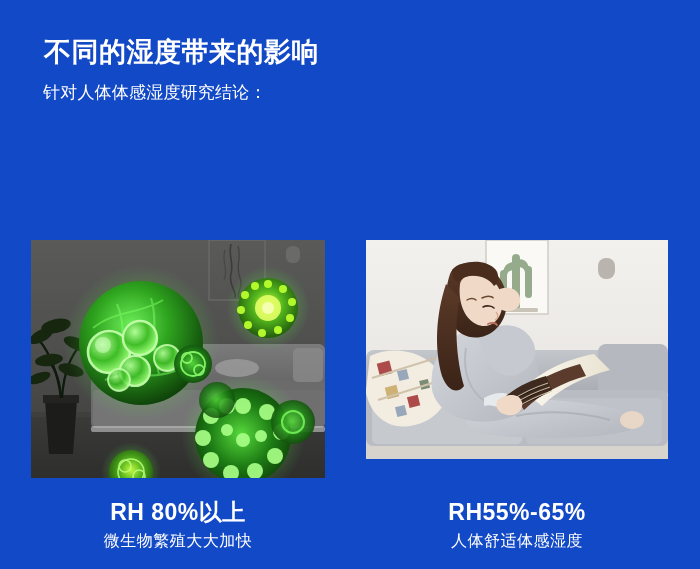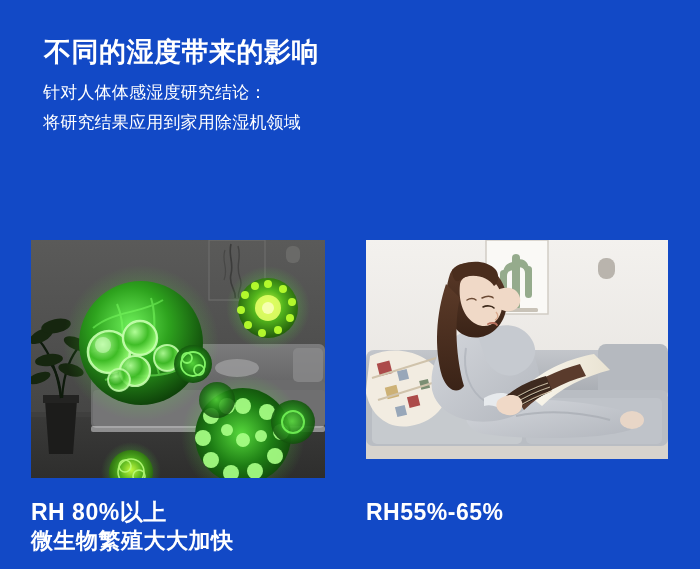--- a/index.html
+++ b/index.html
@@ -64,53 +64,52 @@
     left: 366px;
     top: 240px;
     width: 302px;
     height: 219px;
   }
   .photo svg { display: block; width: 100%; height: 100%; }
 
   
   .caption-block {
     position: absolute;
-    text-align: left;
+    text-align: center;
     color: #ffffff;
   }
   #caption-left  { left: 31px;  top: 498px; width: 294px; }
   #caption-right { left: 366px; top: 498px; width: 302px; }
   .caption-title {
     display: block;
     font-size: 23px;
     font-weight: bold;
     letter-spacing: 0.5px;
     line-height: 28px;
     white-space: nowrap;
   }
   .caption-sub {
     display: block;
-    font-size: 22px;
-    font-weight: bold;
+    font-size: 16px;
+    font-weight: normal;
     letter-spacing: 0.5px;
     line-height: 26px;
     white-space: nowrap;
     margin-top: 2px;
   }
 </style>
 </head>
 <body>
 
 <div id="poster">
 
   <h1 id="headline">不同的湿度带来的影响</h1>
 
   <div id="body-copy">
     <span class="line">针对人体体感湿度研究结论：</span>
-    <span class="line">将研究结果应用到家用除湿机领域</span>
   </div>
 
   <div class="photo" id="photo-left">
     <svg viewBox="0 0 294 238" preserveAspectRatio="none">
       <defs>
         <linearGradient id="lwall" x1="0" y1="0" x2="0" y2="1">
           <stop offset="0%" stop-color="#5a5a59"></stop>
           <stop offset="60%" stop-color="#4f4f4e"></stop>
           <stop offset="100%" stop-color="#454544"></stop>
         </linearGradient>
@@ -372,15 +371,16 @@
     </svg>
   </div>
 
   <div class="caption-block" id="caption-left">
     <span class="caption-title">RH 80%以上</span>
     <span class="caption-sub">微生物繁殖大大加快</span>
   </div>
 
   <div class="caption-block" id="caption-right">
     <span class="caption-title">RH55%-65%</span>
+    <span class="caption-sub">人体舒适体感湿度</span>
   </div>
 
 </div>
 
 </body></html>

